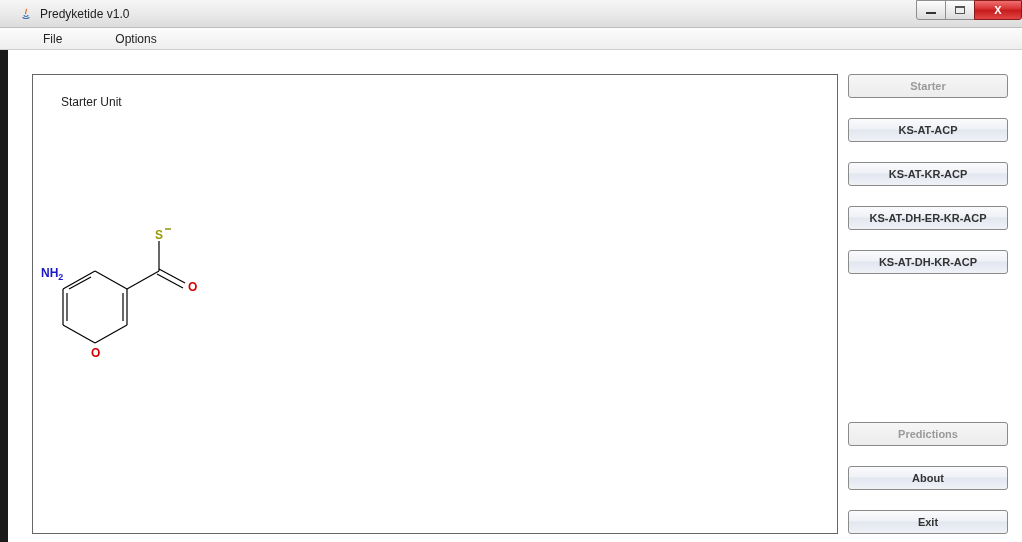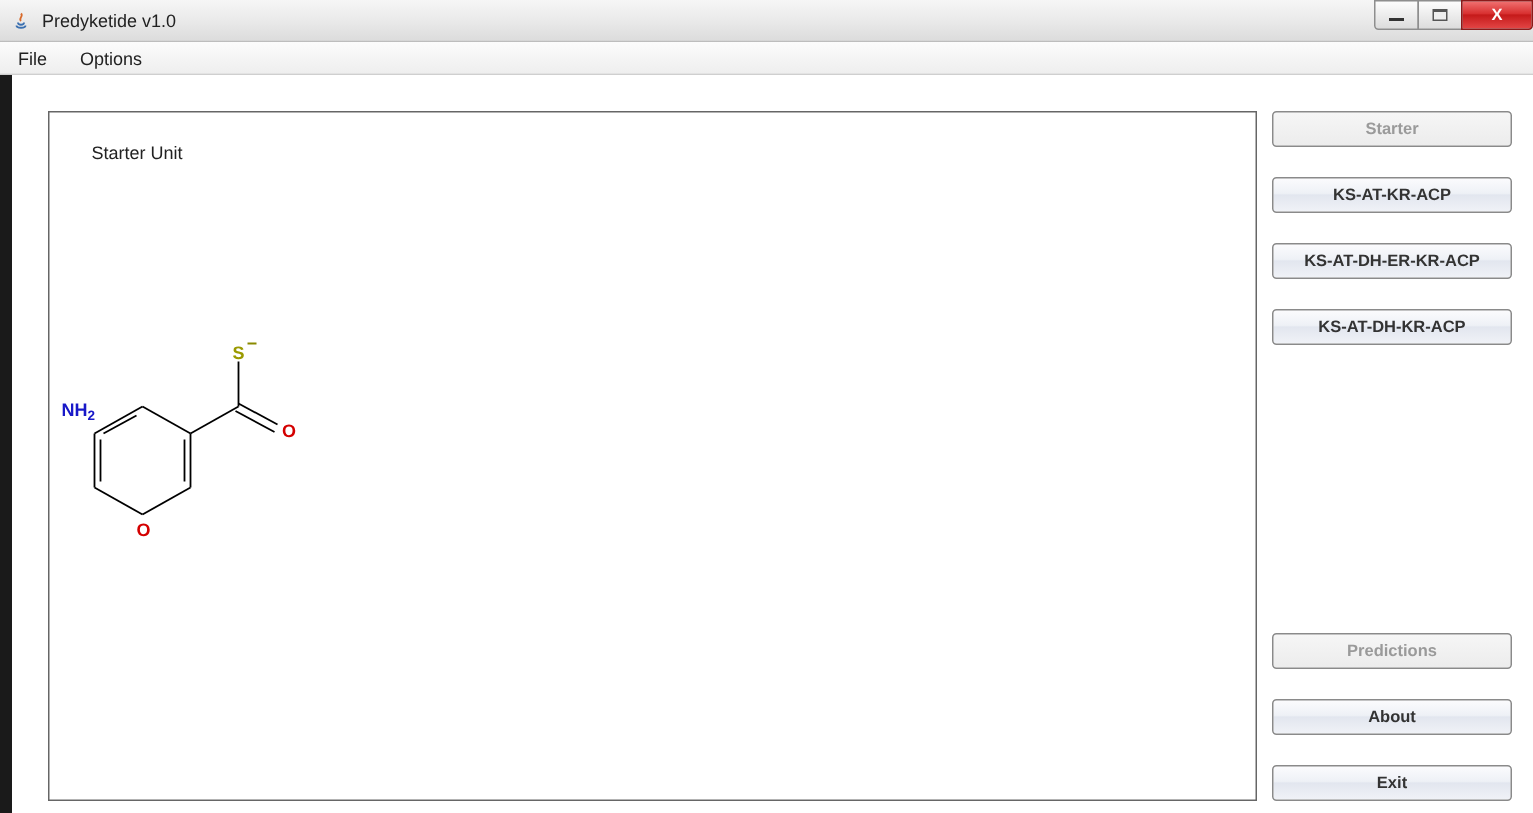--- a/index.html
+++ b/index.html
@@ -16,21 +16,21 @@
       height: 542px;
       background: #fff;
       position: relative;
     }
     .titlebar {
       height: 28px;
       background: linear-gradient(to bottom, #f6f6f6 0%, #eaeaea 50%, #dcdcdc 100%);
       border-bottom: 1px solid #bdbdbd;
       display: flex;
       align-items: center;
-      padding-left: 6px;
+      padding-left: 18px;
       position: relative;
     }
     .titlebar .java-icon {
       width: 16px; height: 16px;
       margin-right: 6px;
       display: inline-flex;
       align-items: center; justify-content: center;
     }
     .titlebar .title {
       font-size: 12px;
@@ -70,20 +70,21 @@
       display: flex;
       align-items: center;
       padding-left: 8px;
       gap: 14px;
     }
     .menubar .menu-item {
       font-size: 12px;
       color: #222;
       cursor: default;
       padding: 2px 4px;
+      margin-left: 31px;
     }
     .client {
       position: absolute;
       left: 8px;
       right: 0;
       top: 50px;
       bottom: 0;
       background: #fff;
       display: flex;
       padding: 24px 14px 8px 24px;
@@ -207,20 +208,21 @@
           <text x="50" y="132" font-family="Arial" font-size="12" font-weight="bold" fill="#d40000"><tspan>O</tspan></text>
           <text x="0" y="52" font-family="Arial" font-size="12" font-weight="bold" fill="#1818c8">
             <tspan>NH</tspan><tspan dy="3" font-size="9">2</tspan>
           </text>
         </svg>
       </div>
     </div>
 
     <div class="side">
       <div class="side-btn disabled">Starter</div>
+      <div class="side-btn">KS-AT-ACP</div>
       <div class="side-btn">KS-AT-KR-ACP</div>
       <div class="side-btn">KS-AT-DH-ER-KR-ACP</div>
       <div class="side-btn">KS-AT-DH-KR-ACP</div>
       <div class="side-spacer"></div>
       <div class="side-btn disabled">Predictions</div>
       <div class="side-btn">About</div>
       <div class="side-btn">Exit</div>
     </div>
   </div>
 </div>

